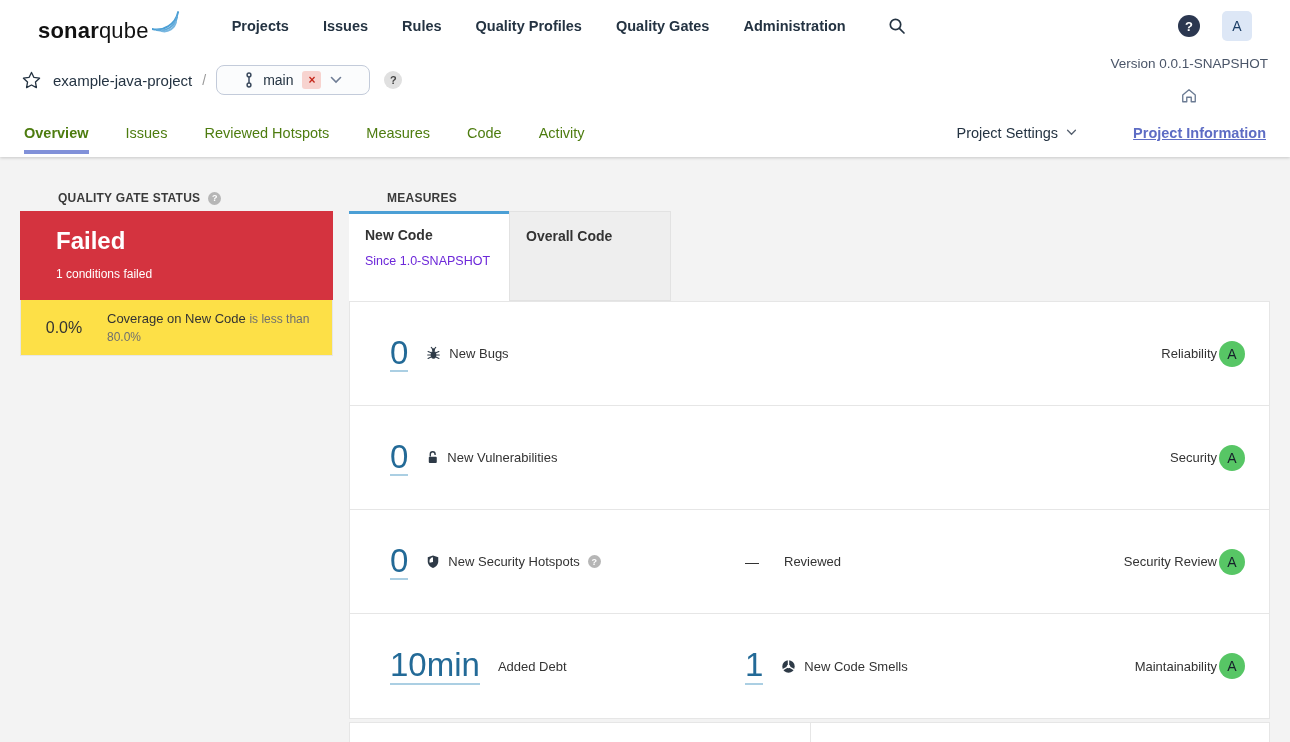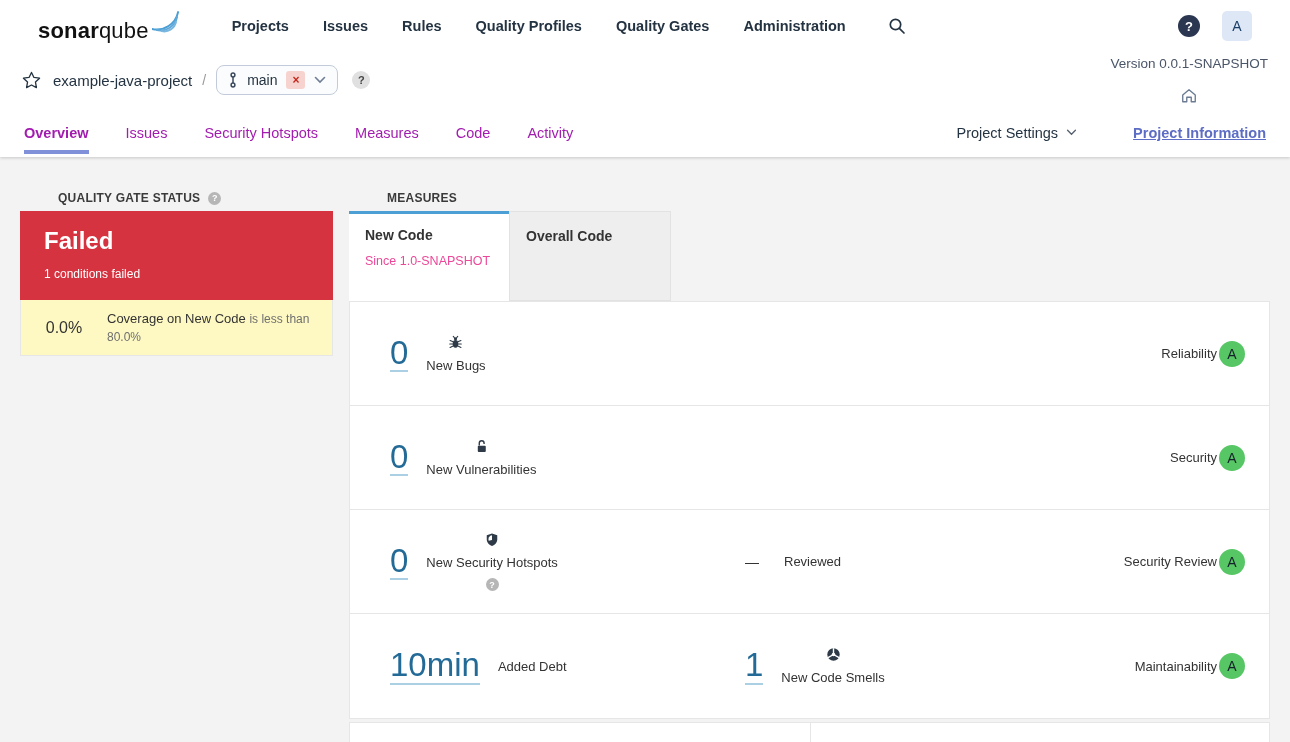--- a/index.html
+++ b/index.html
@@ -20,75 +20,75 @@
   .nav-right { margin-left:auto; display:flex; align-items:center; gap:22px; }
   .help-circle { width:22px; height:22px; border-radius:50%; background:#2b3750; color:#fff;
                  font-size:13px; font-weight:700; display:flex; align-items:center; justify-content:center; cursor:pointer; }
   .avatar { width:30px; height:30px; border-radius:5px; background:#dde7f6; color:#1c3e66;
             font-size:14px; display:flex; align-items:center; justify-content:center; cursor:pointer; }
 
   .crumbs { height:56px; display:flex; align-items:center; padding:0 22px; }
   .star { display:flex; align-items:center; cursor:pointer; margin-right:12px; }
   .crumb-project { font-size:15px; color:#243342; cursor:pointer; }
   .crumb-sep { color:#9a9a9a; margin:0 10px; font-size:14px; }
-  .branch-pill { display:flex; align-items:center; gap:9px; height:30px; padding:0 11px;
+  .branch-pill { display:flex; align-items:center; gap:9px; height:30px; padding:0 27px;
                  background:#fbfcfd; border:1px solid #c3cbda; border-radius:8px; cursor:pointer; }
   .branch-name { font-size:14px; color:#243342; }
   .branch-close { width:19px; height:18px; border-radius:3px; background:#f7d3cf; color:#c5281c;
                   font-size:12px; font-weight:700; display:flex; align-items:center; justify-content:center; cursor:pointer; }
   .crumb-help { width:18px; height:18px; border-radius:50%; background:#e0e0e0; color:#444;
                 font-size:11px; font-weight:700; display:flex; align-items:center; justify-content:center;
                 margin-left:14px; cursor:pointer; }
   .crumbs-right { margin-left:auto; display:flex; align-items:center; gap:16px;flex-direction:column; }
   .version { font-size:13.5px; color:#4a5568; }
   .home-btn { display:flex; align-items:center; cursor:pointer; }
 
   .tabsbar { height:49px; display:flex; align-items:center; padding:0 24px; }
   .tabs { display:flex; gap:37px; height:100%; align-items:center; }
-  .tab { position:relative; font-size:14.5px; color:#a21caf; cursor:pointer; height:100%;
+  .tab { position:relative; font-size:14.5px; color:#4d7c0f; cursor:pointer; height:100%;
          display:flex; align-items:center; white-space:nowrap; }
   .tab.active { font-weight:700; }
   .tab.active::after { content:""; position:absolute; left:0; right:0; bottom:3px; height:4px; background:#8191d9; }
   .tabsbar-right { margin-left:auto; display:flex; align-items:center; gap:56px; }
   .proj-settings { display:flex; align-items:center; gap:8px; font-size:14.5px; color:#243342; cursor:pointer; }
   .proj-info { font-size:14.5px; font-weight:700; color:#5d6cc4; text-decoration:underline; cursor:pointer; }
 
   
   .content { display:flex; padding:28px 20px 0; gap:16px; }
   .section-head { height:26px; display:flex; align-items:center; gap:8px;margin-left:38px; }
   .section-title { font-size:12px; font-weight:700; color:#3a3a3a; letter-spacing:.02em; }
   .mini-help { width:13px; height:13px; border-radius:50%; background:#b6b6b6; color:#fff;
                font-size:9px; font-weight:700; display:flex; align-items:center; justify-content:center; cursor:pointer; }
 
   .left-col { width:313px; flex:none; }
-  .qg-card { background:#d4333f; color:#fff; padding:17px 24px 15px; height:89px; }
+  .qg-card { background:#d4333f; color:#fff; padding:17px 36px 15px; height:89px; }
   .qg-status { font-size:24px; font-weight:700; line-height:1.1; margin-bottom:13px; }
   .qg-summary { font-size:12px; }
-  .qg-cond { background:#fef9c3; border:1px solid #e6e6e6; border-top:none; display:flex;
+  .qg-cond { background:#fde047; border:1px solid #e6e6e6; border-top:none; display:flex;
              align-items:center; padding:10px 12px 10px 0; min-height:56px; }
   .qg-cond-val { width:86px; flex:none; text-align:center; font-size:16px; color:#333; }
   .qg-cond-text { font-size:13px; color:#333; line-height:1.35; cursor:pointer; }
   .qg-cond-text .constraint { font-size:12px; color:#6f6f6f; }
 
   .right-col { flex:1; min-width:0; }
   .m-tabs { display:flex; height:90px; }
   .m-tab-new { width:160px; background:#fff; border-top:3px solid #4b9fd5; padding:13px 16px 0; cursor:pointer; }
   .m-tab-overall { width:162px; background:#eeeeee; border:1px solid #e2e2e2; padding:16px 16px 0; cursor:pointer; }
   .m-tab-label { font-size:14px; font-weight:700; color:#333; margin-bottom:9px; }
-  .m-tab-meta { font-size:12.5px; color:#ec4899; line-height:1.55; }
+  .m-tab-meta { font-size:12.5px; color:#6d28d9; line-height:1.55; }
 
   .m-panel { background:#fff; border:1px solid #e6e6e6; }
   .m-row { height:104px; display:flex; align-items:center; padding:0 24px 0 40px; border-bottom:1px solid #e6e6e6; }
   .m-row:last-child { border-bottom:none; }
   .m-left { display:flex; align-items:center; width:310px; flex:none; }
   .m-mid { flex:1; display:flex; align-items:center; padding-left:45px; }
   .m-right { display:flex; align-items:center; gap:2px; }
   .m-value { font-size:33px; line-height:1.08; color:#236a97; border-bottom:2px solid #abcfe3;
              cursor:pointer; white-space:nowrap; }
-  .m-label { display:flex; align-items:center; gap:8px; margin-left:18px; font-size:13px; color:#333; cursor:pointer;flex-direction:column; }
+  .m-label { display:flex; align-items:center; gap:8px; margin-left:18px; font-size:13px; color:#333; cursor:pointer; }
   .m-dash { font-size:14px; color:#333; letter-spacing:-1px; }
   .m-reviewed { margin-left:26px; font-size:13px; color:#333; }
   .m-cat { font-size:13px; color:#333; }
   .rating-badge { width:26px; height:26px; border-radius:50%; background:#57c665; color:#16212b;
                   font-size:14px; display:flex; align-items:center; justify-content:center; }
   .icon { display:flex; align-items:center; }
 
   .bottom-split { display:flex; margin-top:3px; height:30px; }
   .bottom-panel { background:#fff; border:1px solid #e6e6e6; }
   .bottom-left { width:461px; flex:none; border-right:none; }
@@ -158,21 +158,21 @@
           <path d="M3 9 L10 3 L17 9 V16.5 H12.5 V11.5 H7.5 V16.5 H3 Z"></path>
         </svg>
       </span>
     </div>
   </div>
 
   <div class="tabsbar">
     <div class="tabs">
       <span class="tab active">Overview</span>
       <span class="tab">Issues</span>
-      <span class="tab">Security Hotspots</span>
+      <span class="tab">Reviewed Hotspots</span>
       <span class="tab">Measures</span>
       <span class="tab">Code</span>
       <span class="tab">Activity</span>
     </div>
     <div class="tabsbar-right">
       <span class="proj-settings">
         <span>Project Settings</span>
         <svg width="11" height="7" viewBox="0 0 12 8" fill="none" stroke="#56606f" stroke-width="1.5" stroke-linecap="round">
           <polyline points="1.5,1.5 6,6 10.5,1.5"></polyline>
         </svg>

